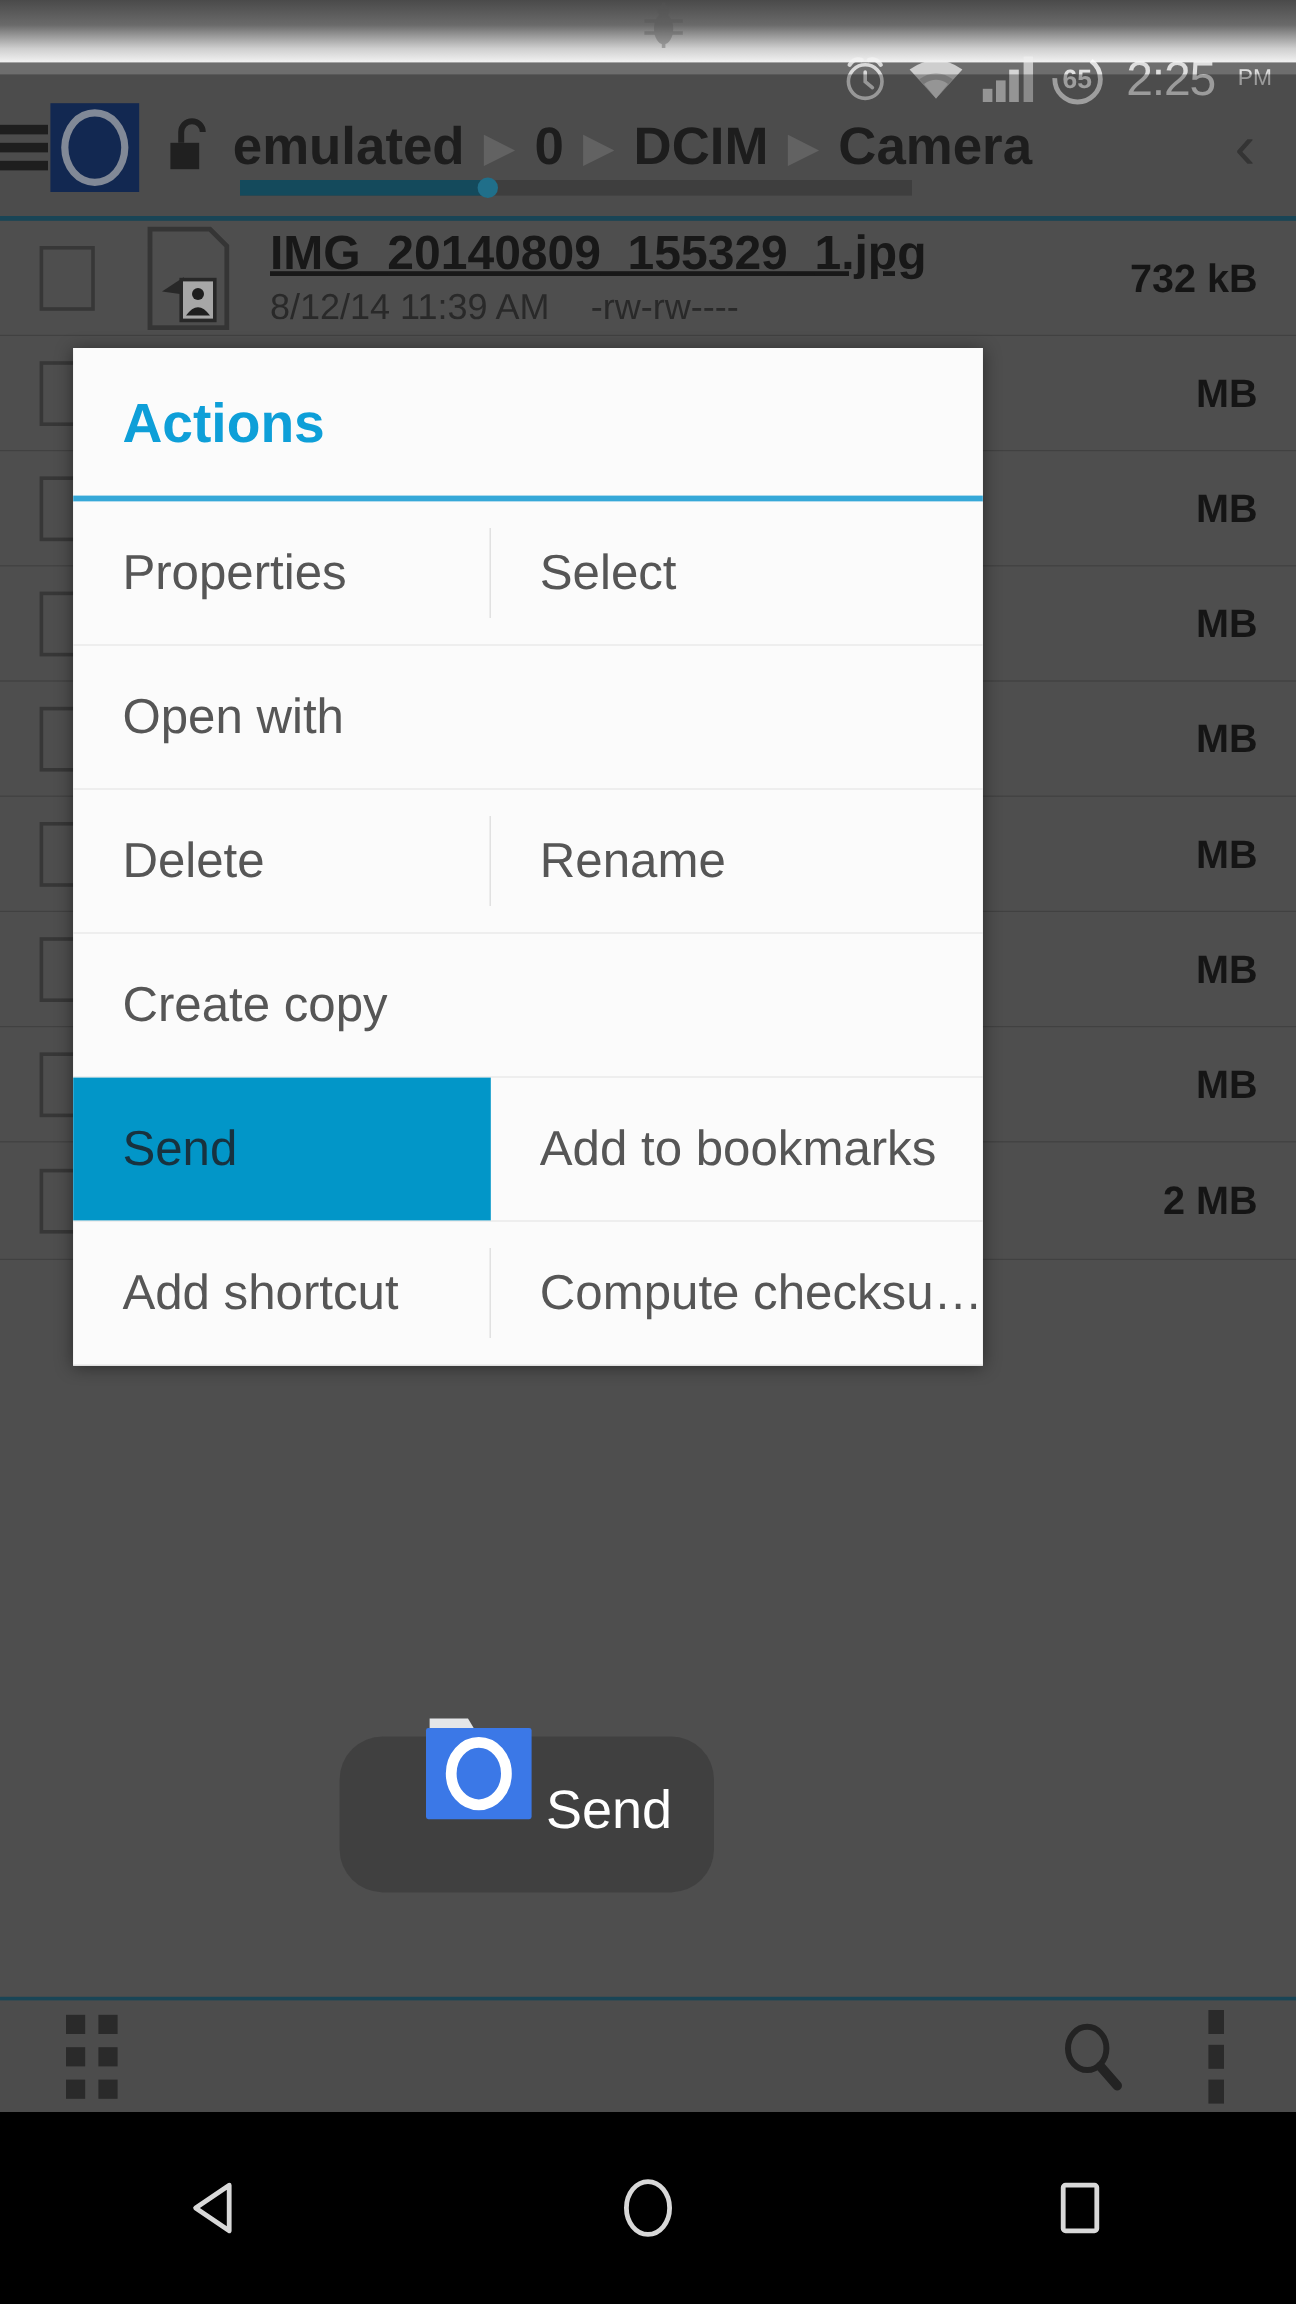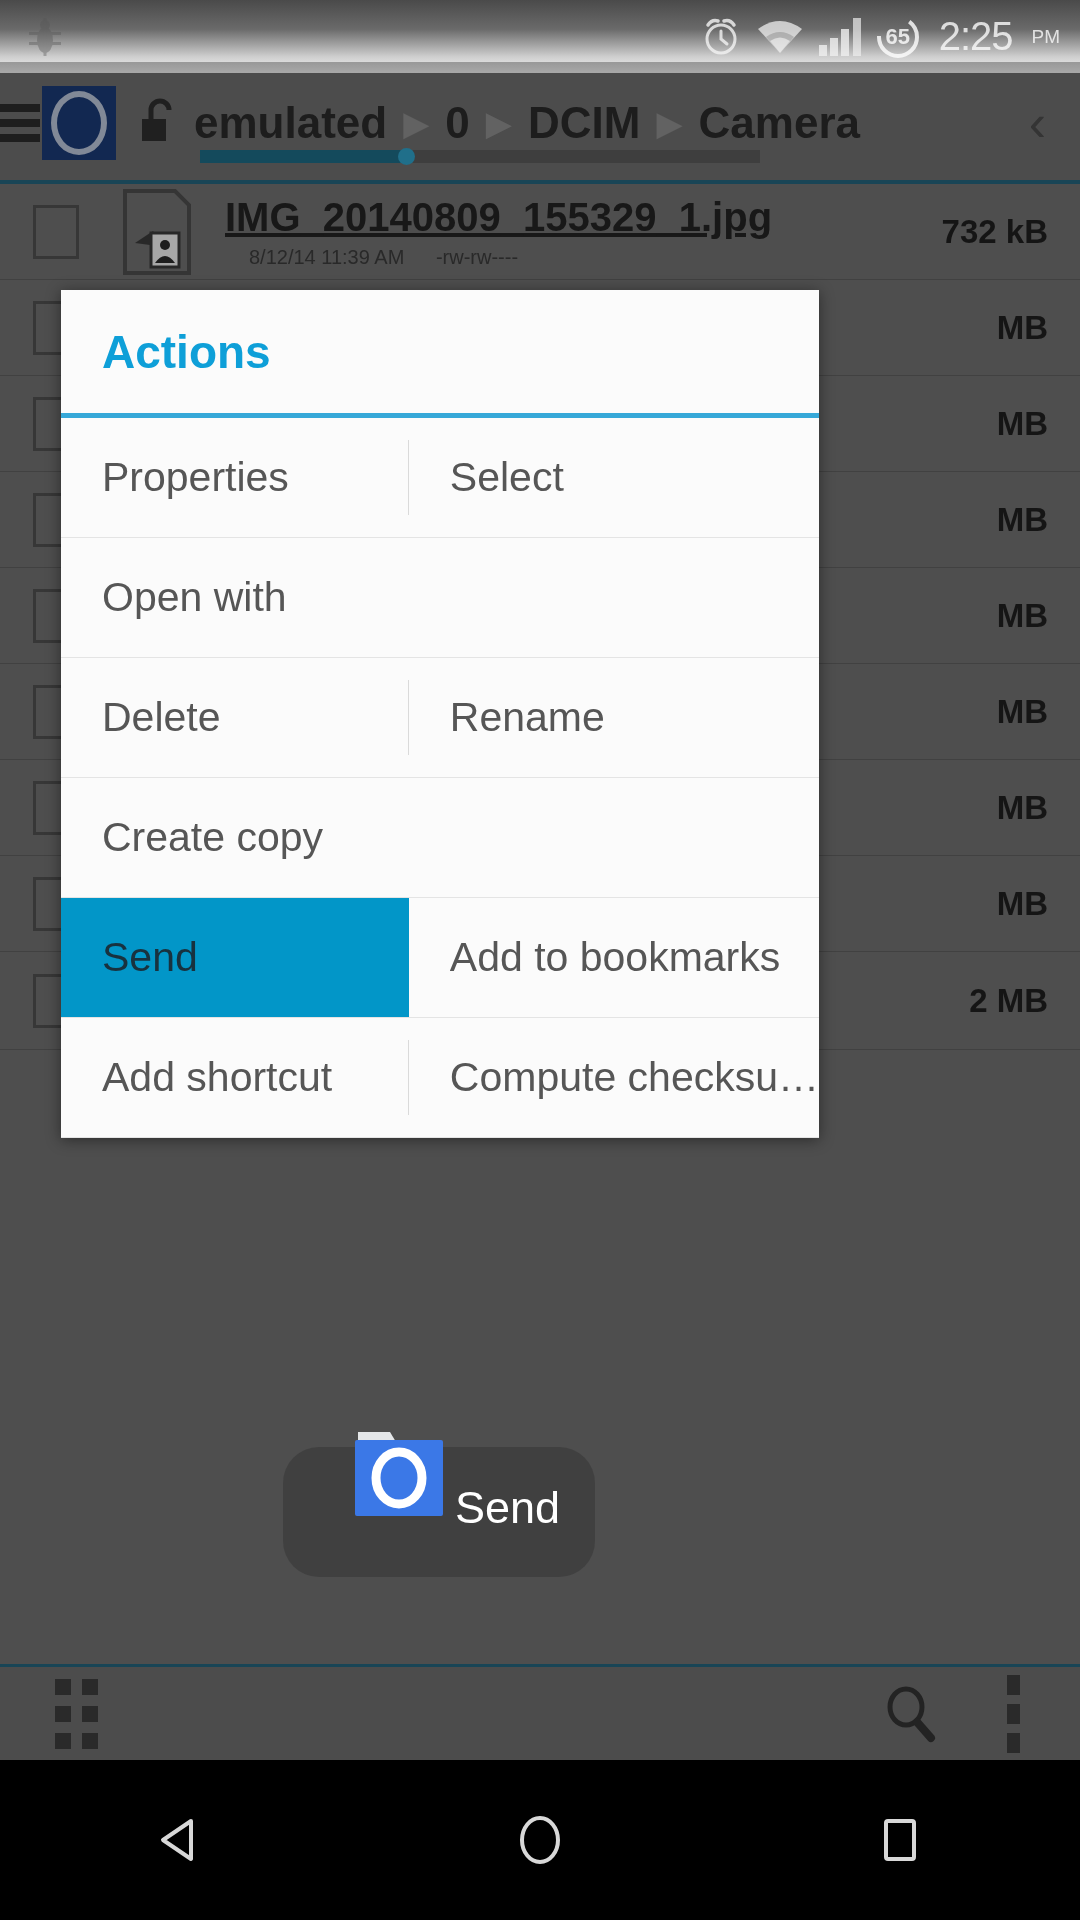--- a/index.html
+++ b/index.html
@@ -24,25 +24,26 @@
     inset: 0;
     width: 1080px;
     height: 1920px;
   }
 
   
   #status-bar {
     position: absolute;
     top: 0; left: 0;
     width: 1080px;
-    height: 73px;
+    height: 52px;
     background: linear-gradient(to bottom, #4a4a4a 0%, #6a6a6a 40%, #cfcfcf 78%, #f2f2f2 100%);
     display: flex;
     align-items: center;
     z-index: 5;
+    flex-direction: column;
   }
   #status-left {
     margin-left: 26px;
     opacity: .38;
     display: flex;
     align-items: center;
   }
   #status-right {
     margin-left: auto;
     margin-right: 20px;
@@ -193,24 +194,23 @@
   .fname {
     color: #232323;
     font-size: 40px;
     font-weight: 700;
     white-space: nowrap;
     overflow: hidden;
     text-decoration: underline;
   }
   .fmeta {
     color: #3b3b3b;
-    font-size: 20px;
+    font-size: 30px;
     margin-top: 6px;
     white-space: nowrap;
-    margin-left: 24px;
   }
   .fmeta .perm { margin-left: 26px; }
   .fsize {
     color: #1f1f1f;
     font-size: 33px;
     font-weight: 700;
     margin-right: 32px;
     white-space: nowrap;
     flex: none;
   }

